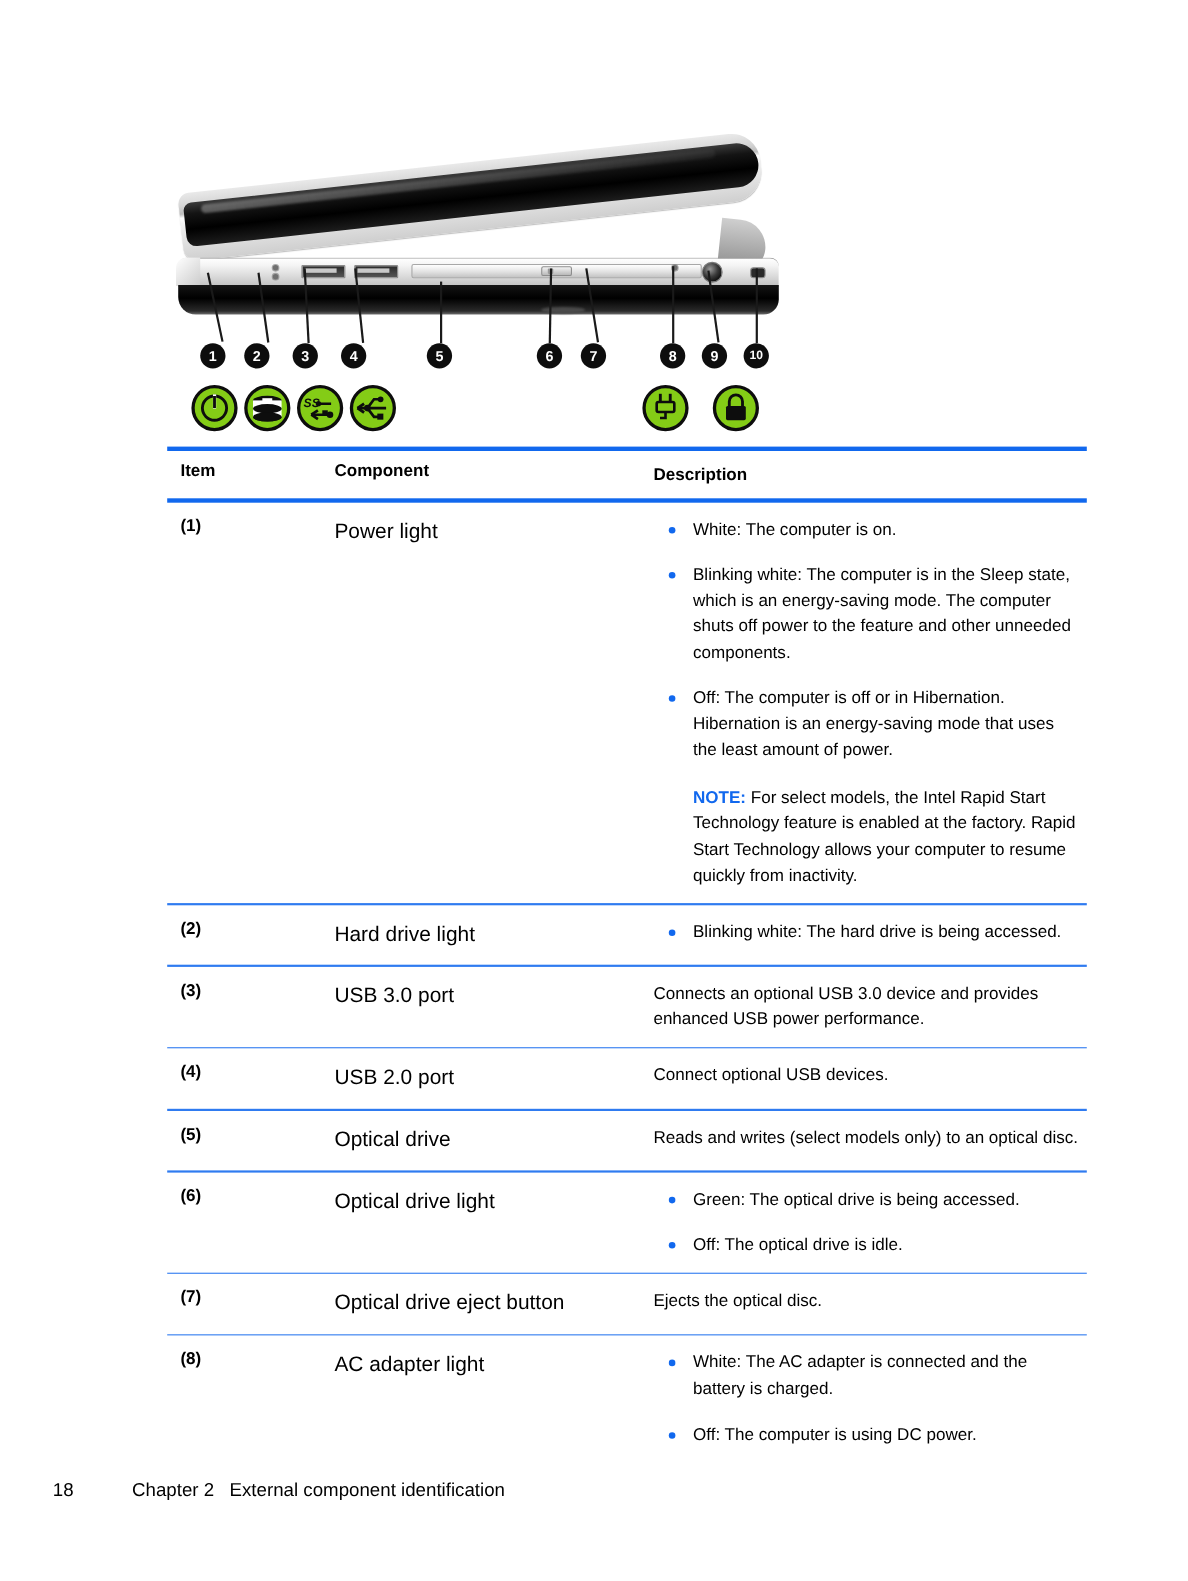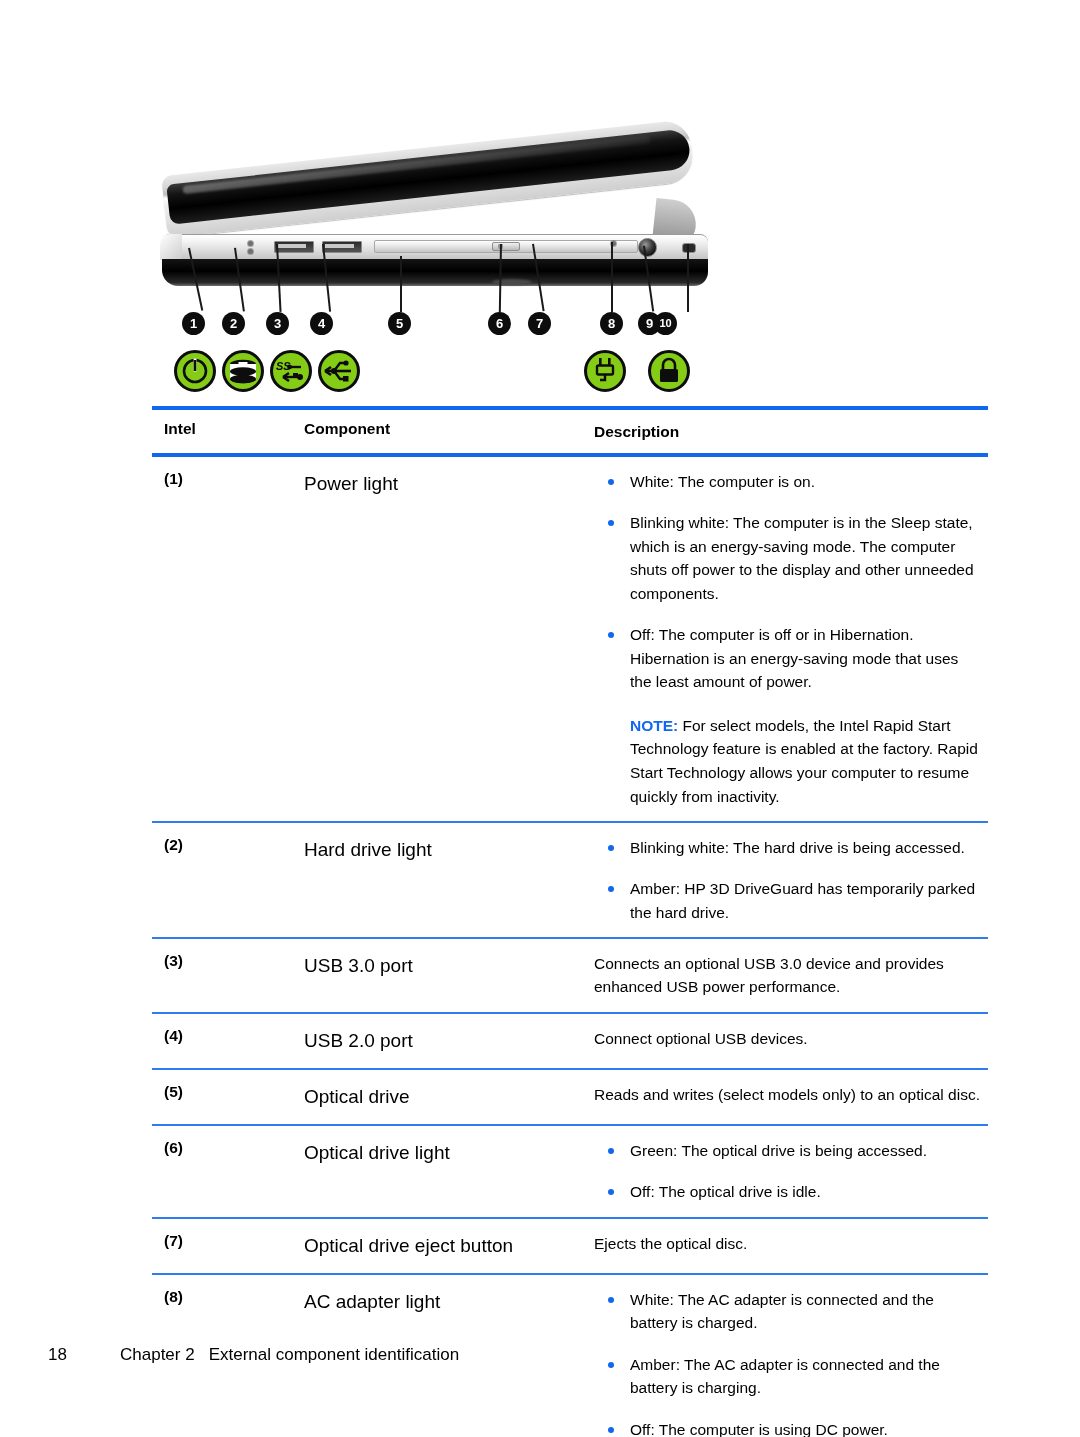--- a/index.html
+++ b/index.html
@@ -350,21 +350,21 @@
         <div class="callout" style="left: 228px; top: 140px;">5</div>
         <div class="leader" style="left: 340px; top: 72px; height: 68px; transform: rotate(1deg);"></div>
         <div class="callout" style="left: 328px; top: 140px;">6</div>
         <div class="leader" style="left: 372px; top: 72px; height: 68px; transform: rotate(-9deg);"></div>
         <div class="callout" style="left: 368px; top: 140px;">7</div>
         <div class="leader" style="left: 451px; top: 70px; height: 70px; transform: rotate(0deg);"></div>
         <div class="callout" style="left: 440px; top: 140px;">8</div>
         <div class="leader" style="left: 483px; top: 74px; height: 66px; transform: rotate(-8deg);"></div>
         <div class="callout" style="left: 478px; top: 140px;">9</div>
         <div class="leader" style="left: 527px; top: 72px; height: 68px; transform: rotate(0deg);"></div>
-        <div class="callout wide" style="left: 494px; top: 140px;">10</div>
+        <div class="callout wide" style="left: 516px; top: 140px;">10</div>
       </div>
 
     <div id="icon-layer">
         <div class="icon-circle" style="left: 14px; top: 178px; display: flex; align-items: center; justify-content: center;">
           <svg width="36" height="36" viewBox="0 0 36 36">
             <circle cx="18" cy="18" r="11" fill="none" stroke="#0d0d0d" stroke-width="2.6"></circle>
             <rect x="16.6" y="5.5" width="2.9" height="13" fill="#fff"></rect>
             <rect x="16.7" y="7" width="2.6" height="11" fill="#0d0d0d"></rect>
           </svg>
         </div>
@@ -418,48 +418,47 @@
             <rect x="9" y="16" width="18" height="13" rx="1.5" fill="#0d0d0d"></rect>
           </svg>
         </div>
       </div>
   </div>
 
   <div class="comp-table">
     <div class="rule-thick"></div>
 
     <div class="trow hrow">
-      <div class="c-item">Intel</div>
+      <div class="c-item">Item</div>
       <div class="c-comp">Component</div>
       <div class="c-desc">Description</div>
     </div>
 
     <div class="rule-thick"></div>
 
     <div id="table-body">
         <div class="trow">
           <div class="c-item"><span class="num">(1)</span></div>
           <div class="c-comp"><span class="txt">Power light</span></div>
           <div class="c-desc">
             <ul class="bullets">
               <li>White: The computer is on.</li>
-              <li>Blinking white: The computer is in the Sleep state, which is an energy-saving mode. The computer shuts off power to the display and other unneeded components.</li>
+              <li>Blinking white: The computer is in the Sleep state, which is an energy-saving mode. The computer shuts off power to the feature and other unneeded components.</li>
               <li>Off: The computer is off or in Hibernation. Hibernation is an energy-saving mode that uses the least amount of power.</li>
             </ul>
             <div class="note-block"><span class="note-label">NOTE:</span><span>  For select models, the Intel Rapid Start Technology feature is enabled at the factory. Rapid Start Technology allows your computer to resume quickly from inactivity.</span></div>
           </div>
         </div>
         <div class="rule-thin"></div>
         <div class="trow">
           <div class="c-item"><span class="num">(2)</span></div>
           <div class="c-comp"><span class="txt">Hard drive light</span></div>
           <div class="c-desc">
             <ul class="bullets">
               <li>Blinking white: The hard drive is being accessed.</li>
-              <li>Amber: HP 3D DriveGuard has temporarily parked the hard drive.</li>
             </ul>
           </div>
         </div>
         <div class="rule-thin"></div>
         <div class="trow">
           <div class="c-item"><span class="num">(3)</span></div>
           <div class="c-comp"><span class="txt">USB 3.0 port</span></div>
           <div class="c-desc">
             <p class="plain">Connects an optional USB 3.0 device and provides enhanced USB power performance.</p>
           </div>
@@ -499,21 +498,20 @@
             <p class="plain">Ejects the optical disc.</p>
           </div>
         </div>
         <div class="rule-thin"></div>
         <div class="trow">
           <div class="c-item"><span class="num">(8)</span></div>
           <div class="c-comp"><span class="txt">AC adapter light</span></div>
           <div class="c-desc">
             <ul class="bullets">
               <li>White: The AC adapter is connected and the battery is charged.</li>
-              <li>Amber: The AC adapter is connected and the battery is charging.</li>
               <li>Off: The computer is using DC power.</li>
             </ul>
           </div>
         </div>
       </div>
 
   </div>
 
   <div class="footer">
     <span class="pg">18</span>

